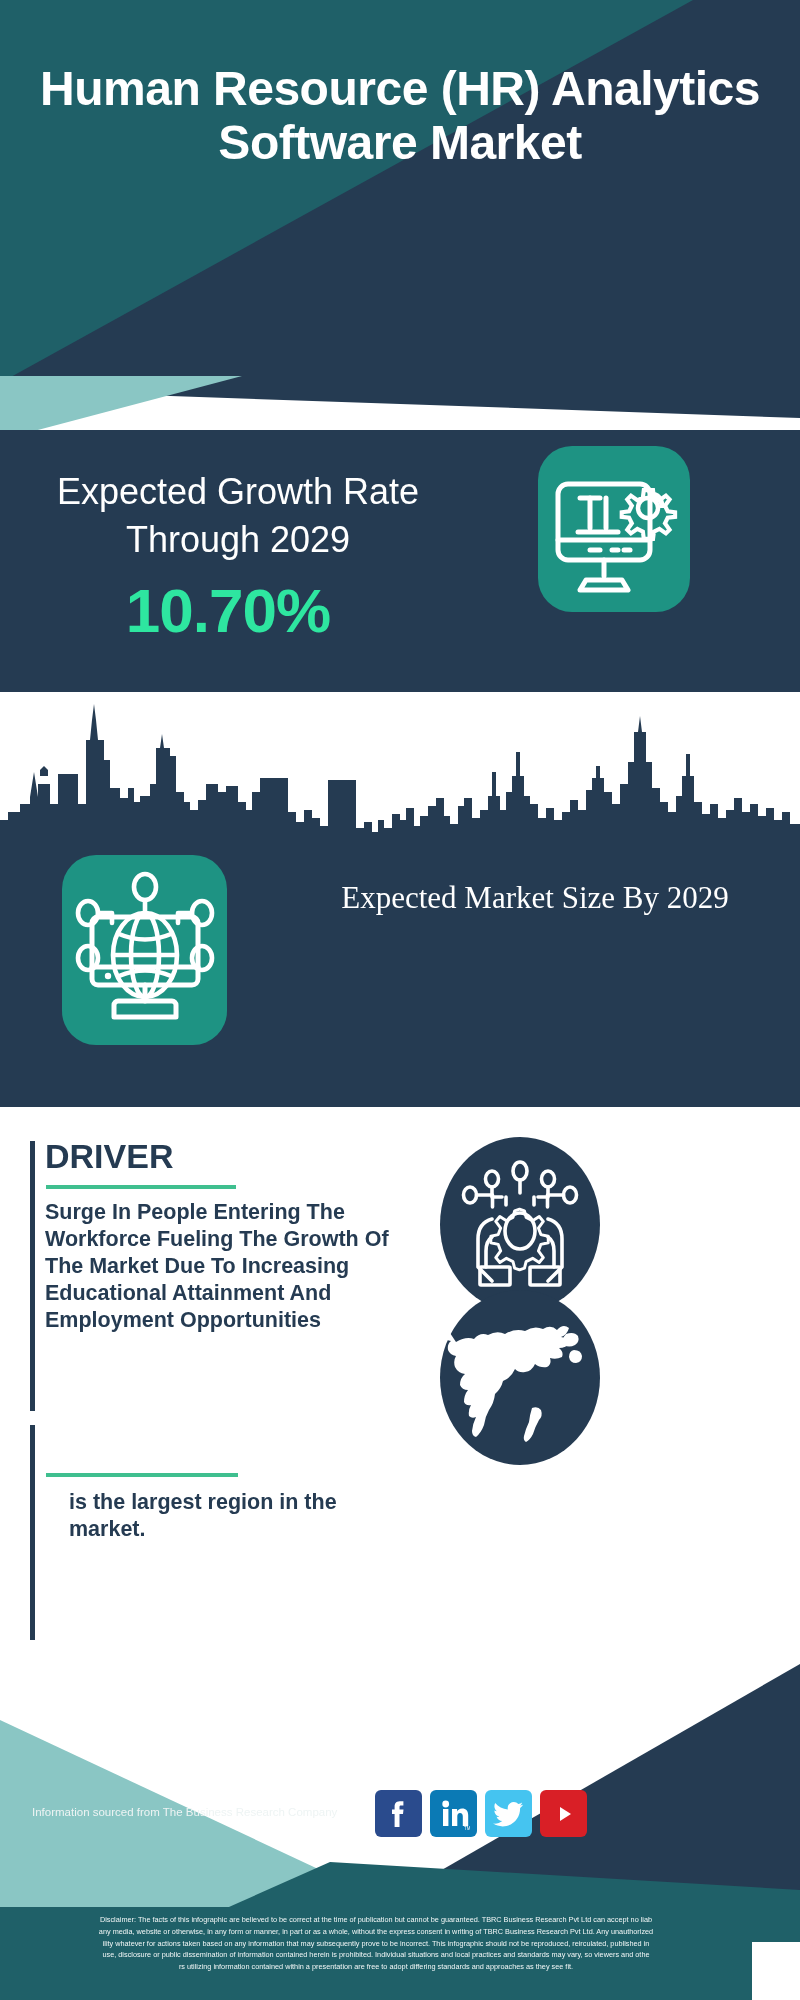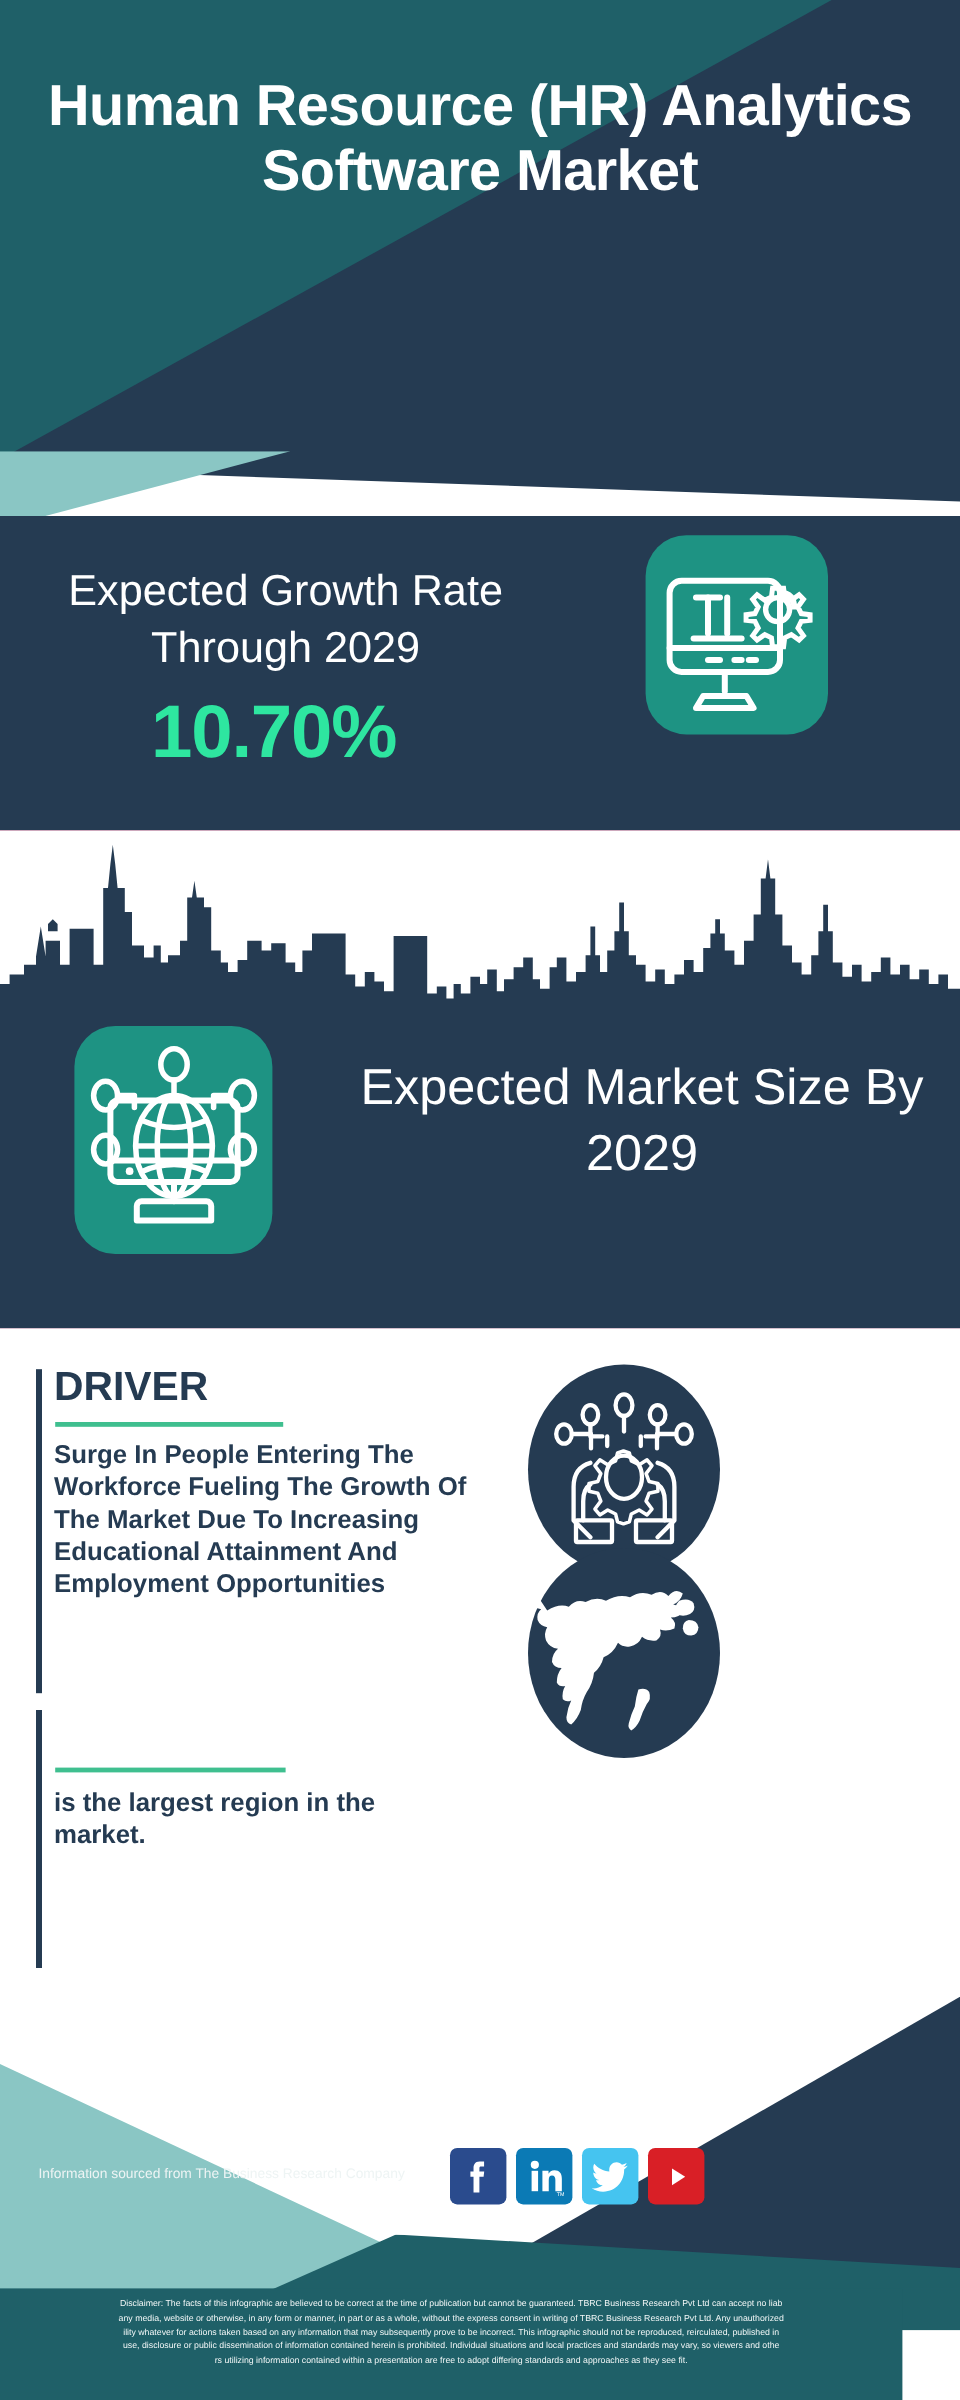--- a/index.html
+++ b/index.html
@@ -1,17 +1,17 @@
 <!DOCTYPE html>
 <html><head>
 <meta charset="utf-8">
 <style>
   html,body{margin:0;padding:0;background:#fff;}
   body{font-family:"Liberation Sans",sans-serif;}
-  #page{position:relative;width:800px;height:2000px;overflow:hidden;background:#be185d;}
+  #page{position:relative;width:800px;height:2000px;overflow:hidden;background:#a16207;}
 
   
   .header{position:absolute;left:0;top:0;width:800px;height:440px;overflow:hidden;}
   .hdr-teal{position:absolute;inset:0;background:#1f6068;}
   .hdr-navy{position:absolute;left:0;top:0;width:800px;height:440px;
      background:#253b52;clip-path:polygon(800px 0,800px 440px,0 440px,0 383px,693px 0);}
   .hdr-white{position:absolute;left:0;top:0;width:800px;height:440px;
      background:#ffffff;clip-path:polygon(0 390px,800px 418px,800px 440px,0 440px);}
   .hdr-ltteal{position:absolute;left:0;top:0;width:800px;height:440px;
      background:#8ac6c4;clip-path:polygon(0 376px,242px 376px,0 440px);}
@@ -28,21 +28,21 @@
   .icon-box{position:absolute;background:#1e9383;border-radius:34px;}
   #it-box{left:538px;top:446px;width:152px;height:166px;}
 
   
   .sky{position:absolute;left:0;top:692px;width:800px;height:415px;background:#fff;overflow:hidden;}
   .sky svg{position:absolute;left:0;top:0;}
   .sky-base{position:absolute;left:0;top:148px;width:800px;height:267px;background:#253b52;}
 
   #globe-box{left:62px;top:855px;width:165px;height:190px;}
   .mkt-txt{position:absolute;left:300px;top:878px;width:470px;text-align:center;color:#fff;
-     font-size:42px;line-height:1.32;}
+     font-size:31px;line-height:1.32;font-family:Liberation Serif, serif;}
   .mkt-val{position:absolute;left:300px;top:975px;width:470px;text-align:center;
      color:#2ee6a0;font-size:58px;font-weight:bold;line-height:1;letter-spacing:-1px;}
 
   
   .content{position:absolute;left:0;top:1107px;width:800px;height:580px;background:#fff;padding-left:16px;}
   .bar{position:absolute;width:5px;background:#253b52;left:30px;}
   .blk-title{position:absolute;left:45px;color:#253b52;font-weight:bold;letter-spacing:0px;}
   .rule{position:absolute;left:46px;height:4px;background:#3fbf8f;}
   .blk-body{position:absolute;left:45px;color:#253b52;font-weight:bold;line-height:1.26;}
   .circ{position:absolute;border-radius:50%;background:#253b52;}
@@ -179,21 +179,21 @@
           <path d="M108 82 q14 4 14 20 v28 l-14 14"></path>
           <path d="M108 100 q6 4 6 14 v16"></path>
           <rect x="40" y="130" width="30" height="18" rx="1"></rect>
           <rect x="90" y="130" width="30" height="18" rx="1"></rect>
         </g>
       </svg>
     </div>
 
     <div class="bar" style="top:318px;height:252px;"></div>
     <div class="rule" style="top:366px;width:192px;"></div>
-    <div class="blk-body" style="top:382px;width:340px;font-size:21.5px;">is the largest region in the market.</div>
+    <div class="blk-body" style="top:382px;width:340px;font-size:21.5px;margin-left:24px;">is the largest region in the market.</div>
 
     <div class="circ" style="left:440px;top:183px;width:160px;height:175px;">
       <svg width="160" height="175" viewBox="0 0 160 175">
         <path fill="#ffffff" d="M16 52 q10-6 18-3 q6-7 14-4 q9-5 17-1 q10-6 20-3 q9-6 18-2 q8-5 14 1 q6-7 12-2 q-2 7-8 9 q7 1 9 6 q-4 5-11 5 q5 4 3 9 q-6 3-12 1 q2 6-3 9 q-7 1-12-3 q-3 7-10 8 q-6 1-10-3 q-4 9-12 12 q-2 8-8 13 q-1 9-6 16 q-4 7-5 15 q-3 8-8 12 q-4-1-4-6 q1-8 4-14 q-4 2-7-1 q-1-6 2-11 q-5 1-7-3 q0-7 4-12 q-6 0-8-5 q0-7 5-11 q-7-1-10-7 q-2-6 1-11 q-6-1-8-6 q-1-6 3-9 q-7-1-9-6 q-1-6 4-8 z"></path>
         <path fill="#ffffff" d="M92 118 q6-2 9 2 q2 6-2 10 q-4 7-6 14 q-3 6-7 8 q-3-2-2-6 q2-8 5-14 q1-8 3-14 z"></path>
         <path fill="#ffffff" d="M126 44 q8-3 12 2 q2 6-3 9 q-6 3-11 0 q-3-6 2-11 z"></path>
         <path fill="#ffffff" d="M134 60 q7 0 8 6 q0 6-6 7 q-6 0-7-6 q0-6 5-7 z"></path>
       </svg>
     </div>
   </div>

